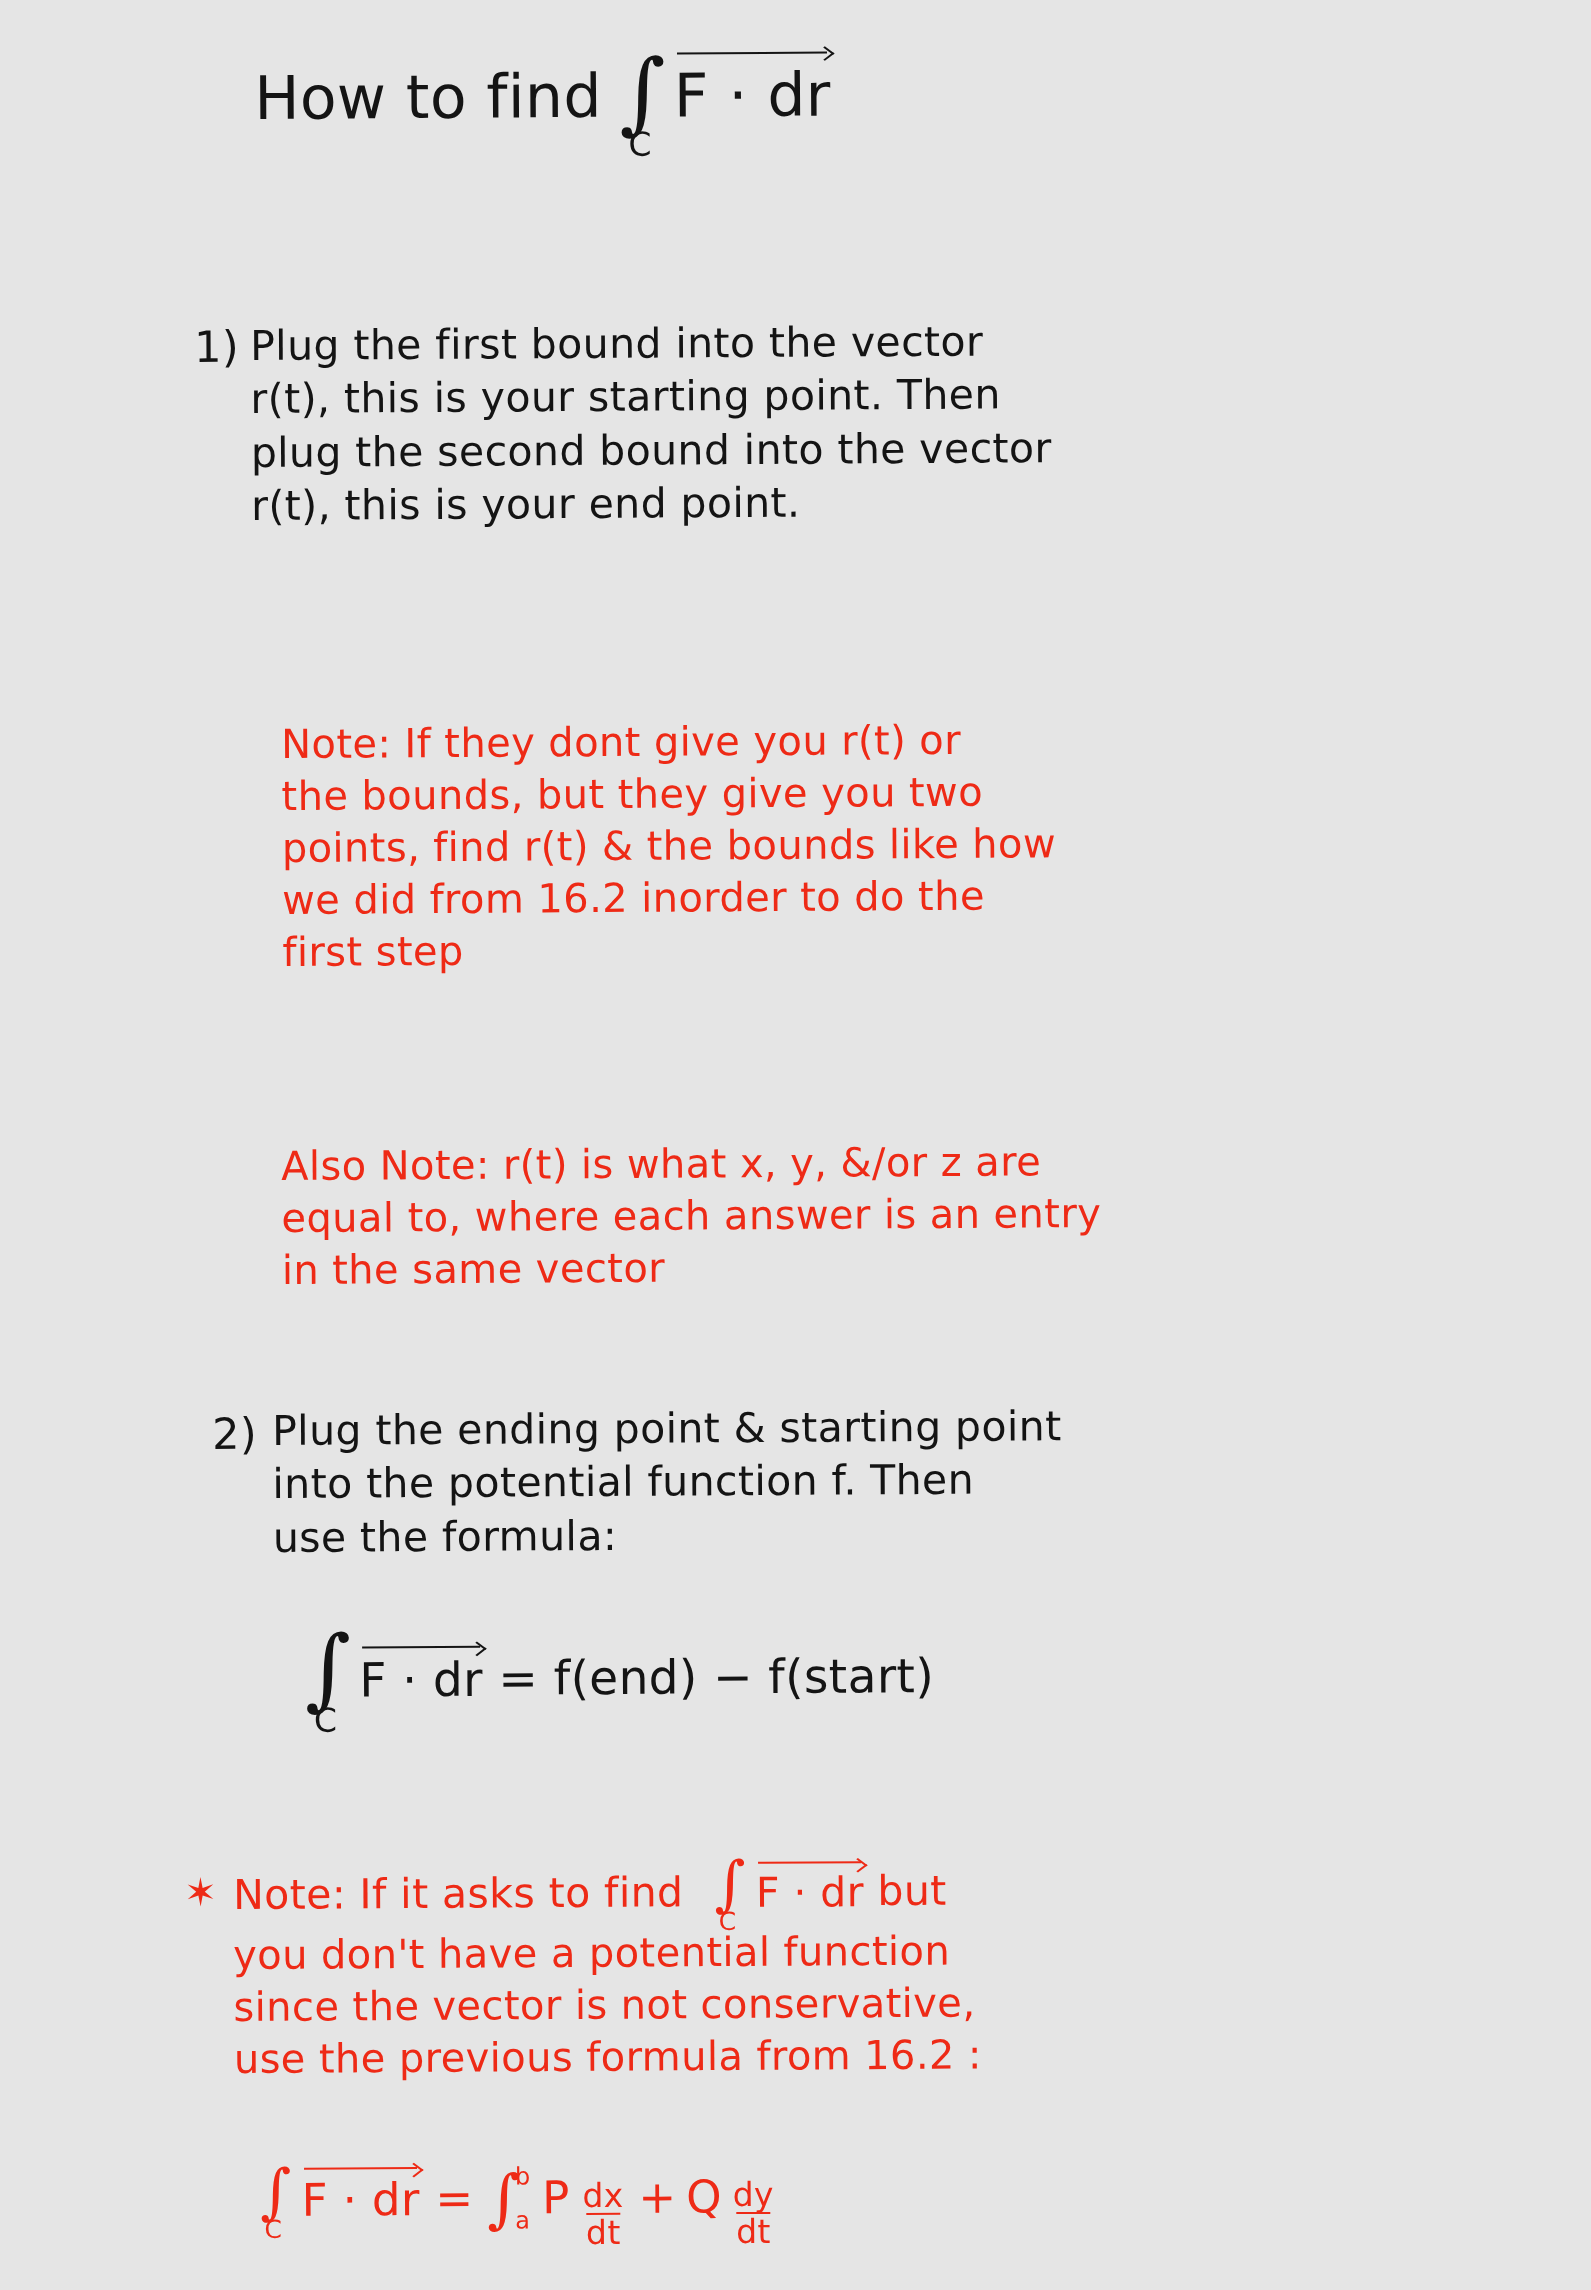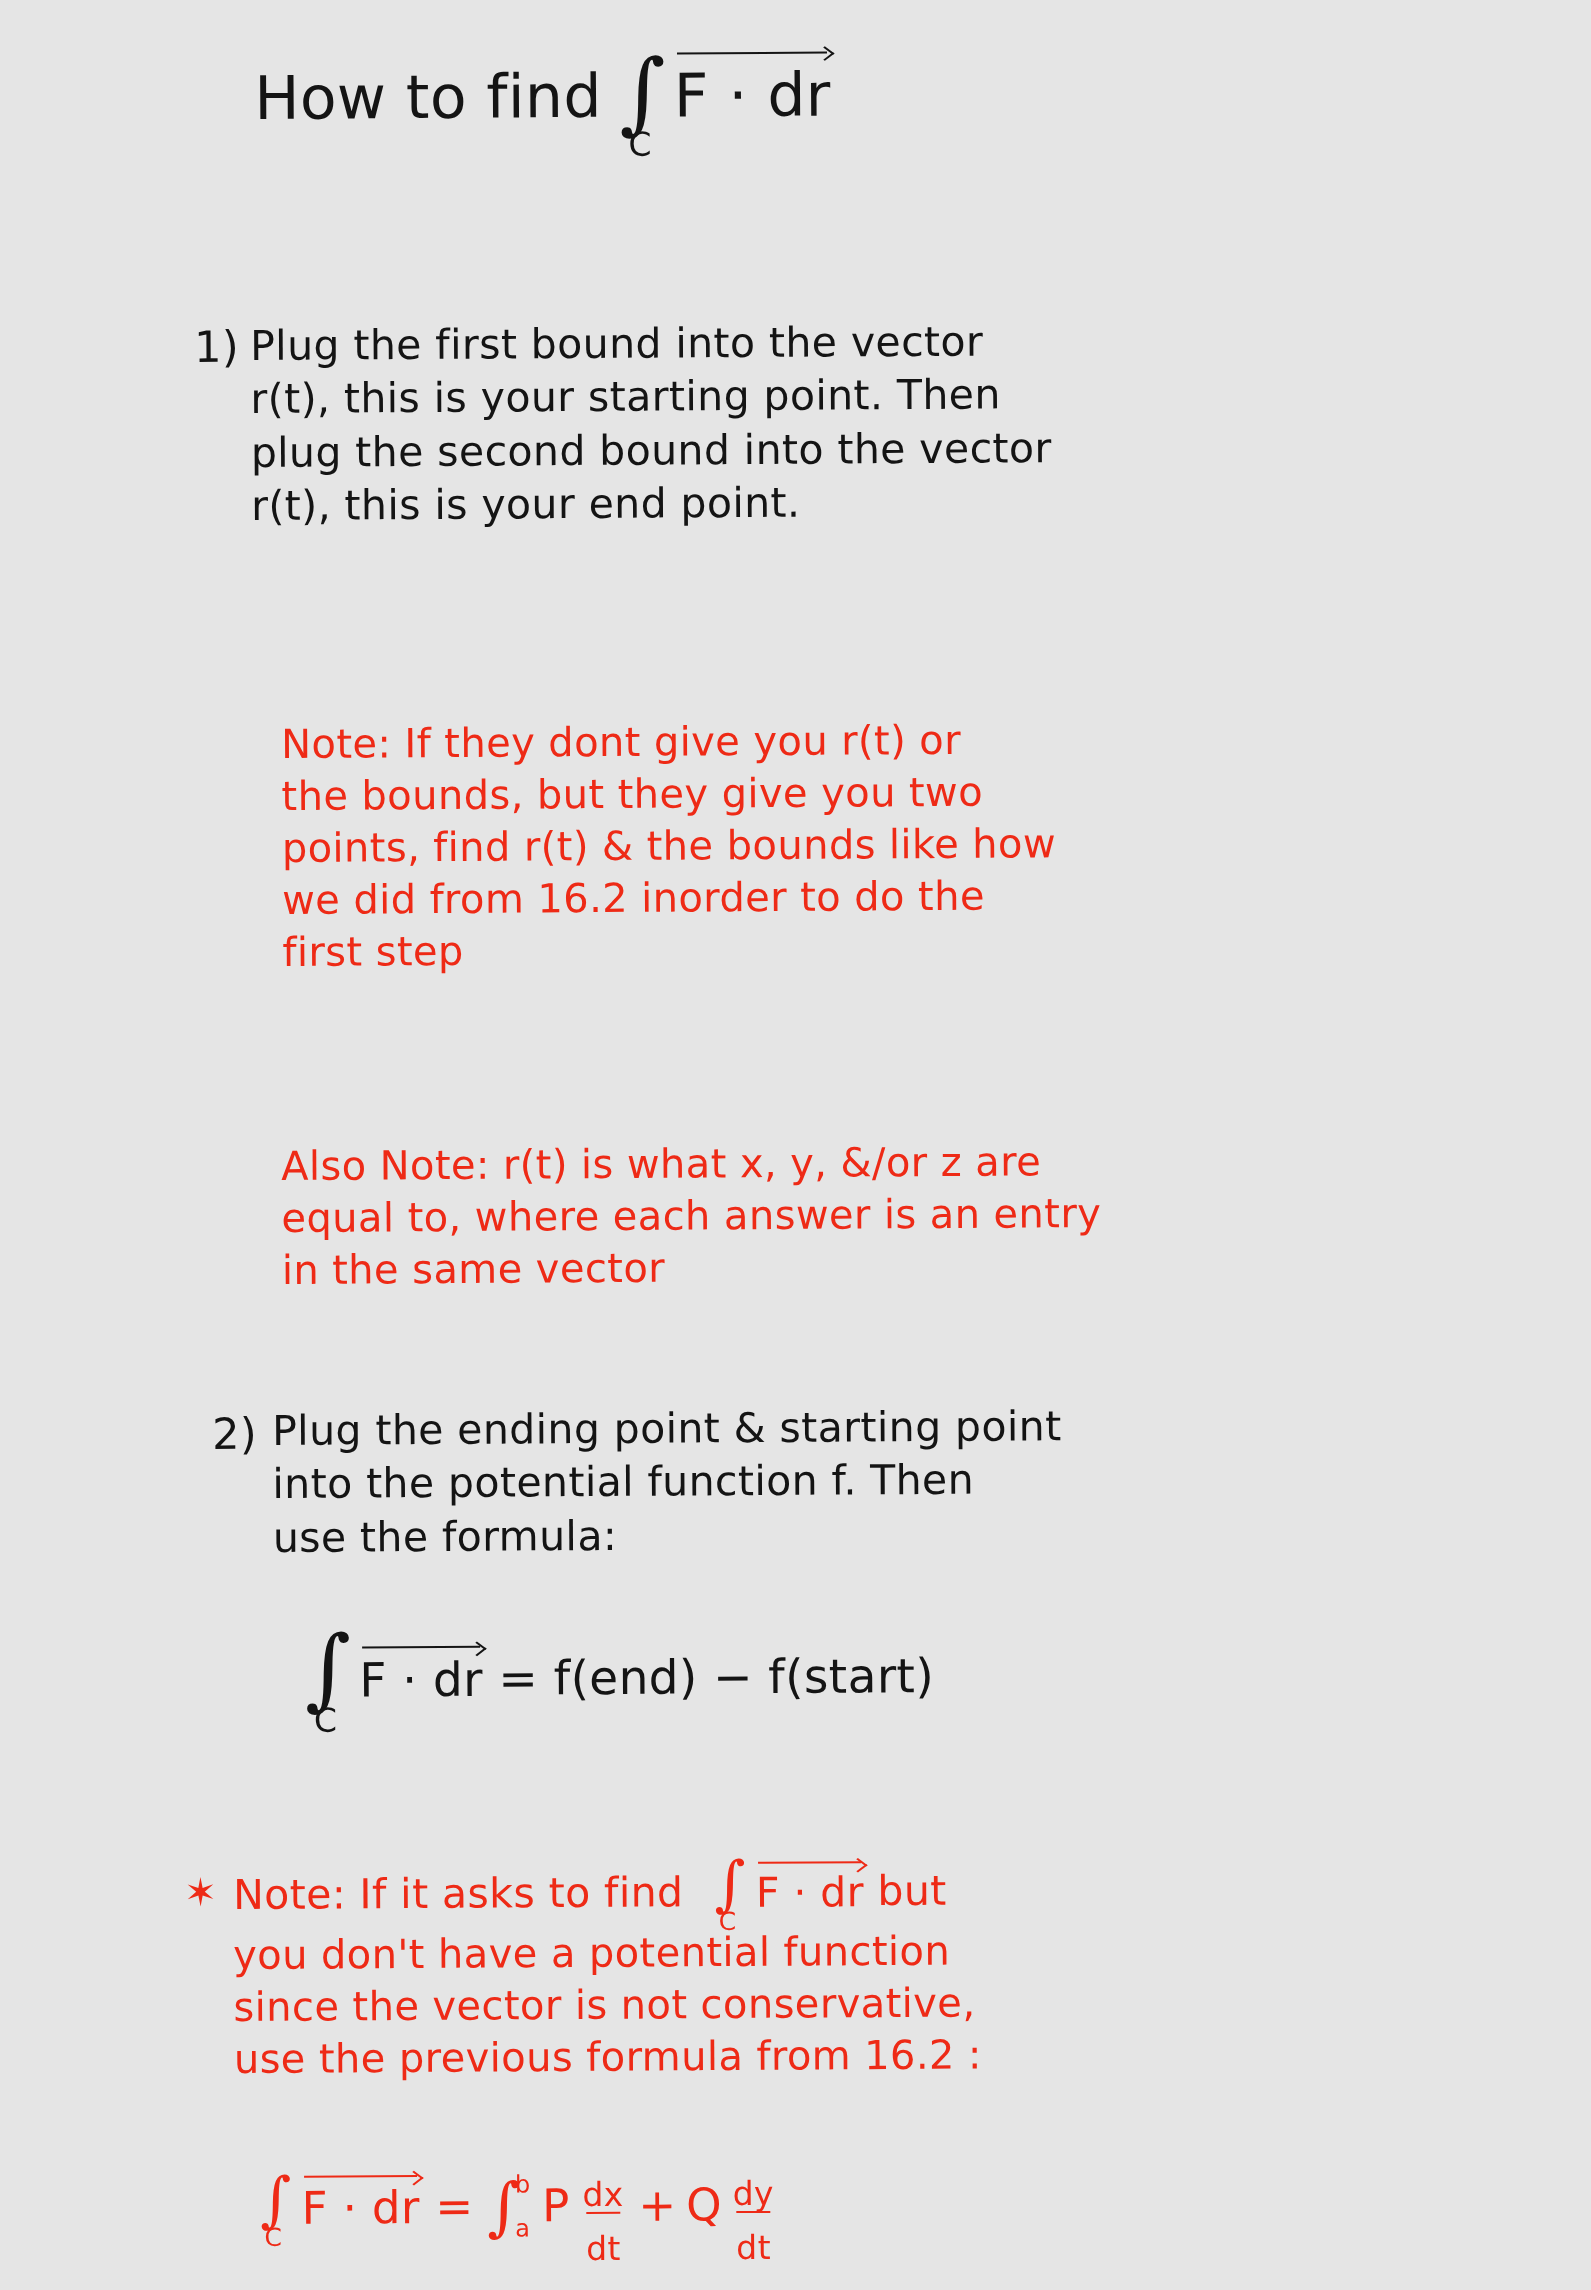--- a/index.html
+++ b/index.html
@@ -128,21 +128,21 @@
     display: inline-flex;
     flex-direction: column;
     align-items: center;
     vertical-align: middle;
     font-size: 33px;
     line-height: 1.03;
     margin: 0 4.9px;
     position: relative;
     top: 16px;
   }
-  .frac .den { border-top: 2.9px solid currentColor; padding-top: 18px; }
+  .frac .den { border-top: 2.9px solid currentColor; padding-top: 1px; }
 
   .star {
     position: absolute;
     font-size: 39px;
     line-height: 1;
   }
 </style>
 </head>
 <body>
 

